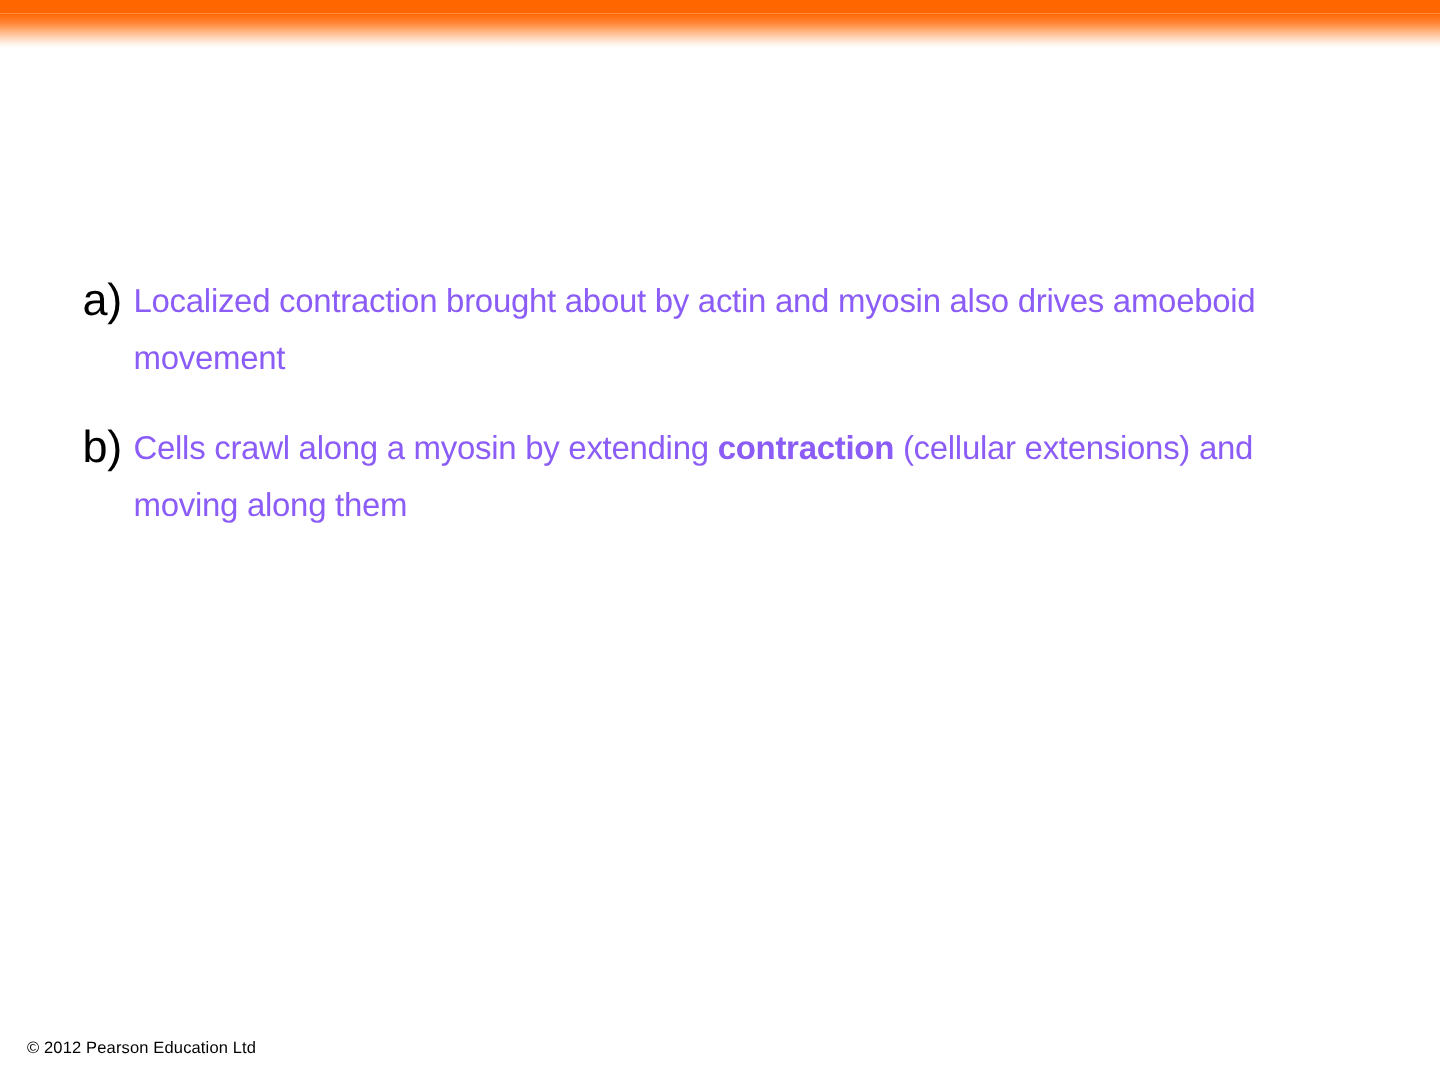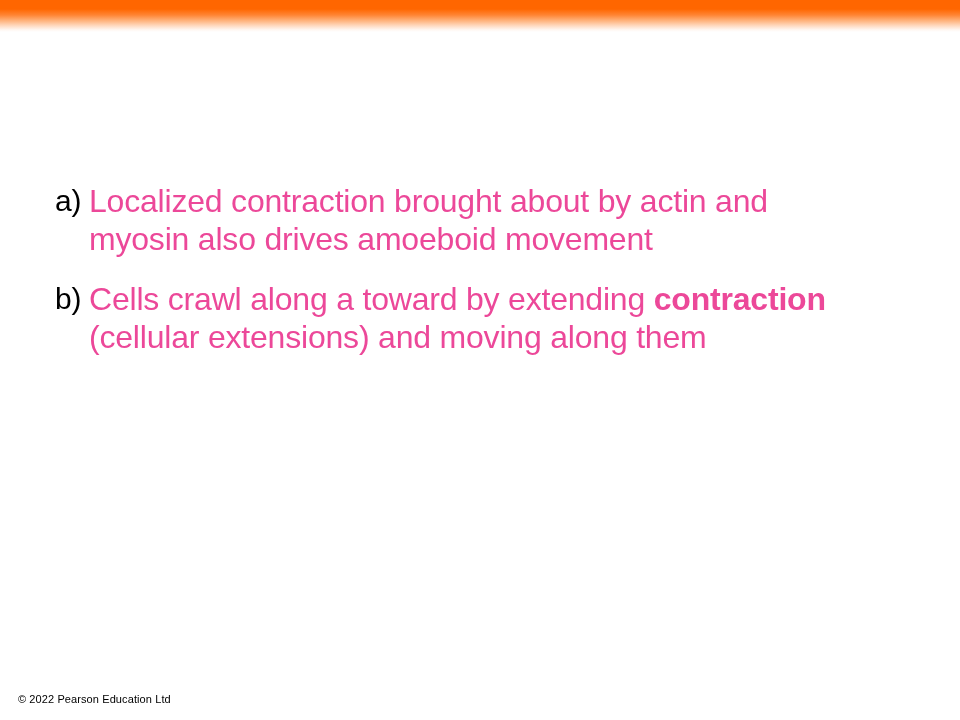--- a/index.html
+++ b/index.html
@@ -74,23 +74,23 @@
     width: 34px;
     font-size: 30px;
     line-height: 38px;
     color: #000000;
     white-space: nowrap;
   }
 
   .item-text {
     flex: 1 1 auto;
     max-width: 760px;
-    font-size: 32px;
+    font-size: 22px;
     line-height: 38px;
-    color: #ec4899;
+    color: #8b5cf6;
   }
 
   .item-text .bold {
     font-weight: bold;
   }
 
   
   .footer {
     position: absolute;
     left: 18px;
@@ -116,20 +116,20 @@
 
     <div class="list-item">
       <span class="item-marker">a)</span>
       <span class="item-text">
         <span>Localized contraction brought about by actin and myosin also drives amoeboid movement</span>
       </span>
     </div>
 
     <div class="list-item">
       <span class="item-marker">b)</span>
-      <span class="item-text"><span>Cells crawl along a toward by extending </span><span class="bold">contraction</span><span> (cellular extensions) and moving along them</span></span>
+      <span class="item-text"><span>Cells crawl along a myosin by extending </span><span class="bold">contraction</span><span> (cellular extensions) and moving along them</span></span>
     </div>
 
   </div>
 
-  <div class="footer">© 2022 Pearson Education Ltd</div>
+  <div class="footer">© 2012 Pearson Education Ltd</div>
 
 </div>
 
 </body></html>

